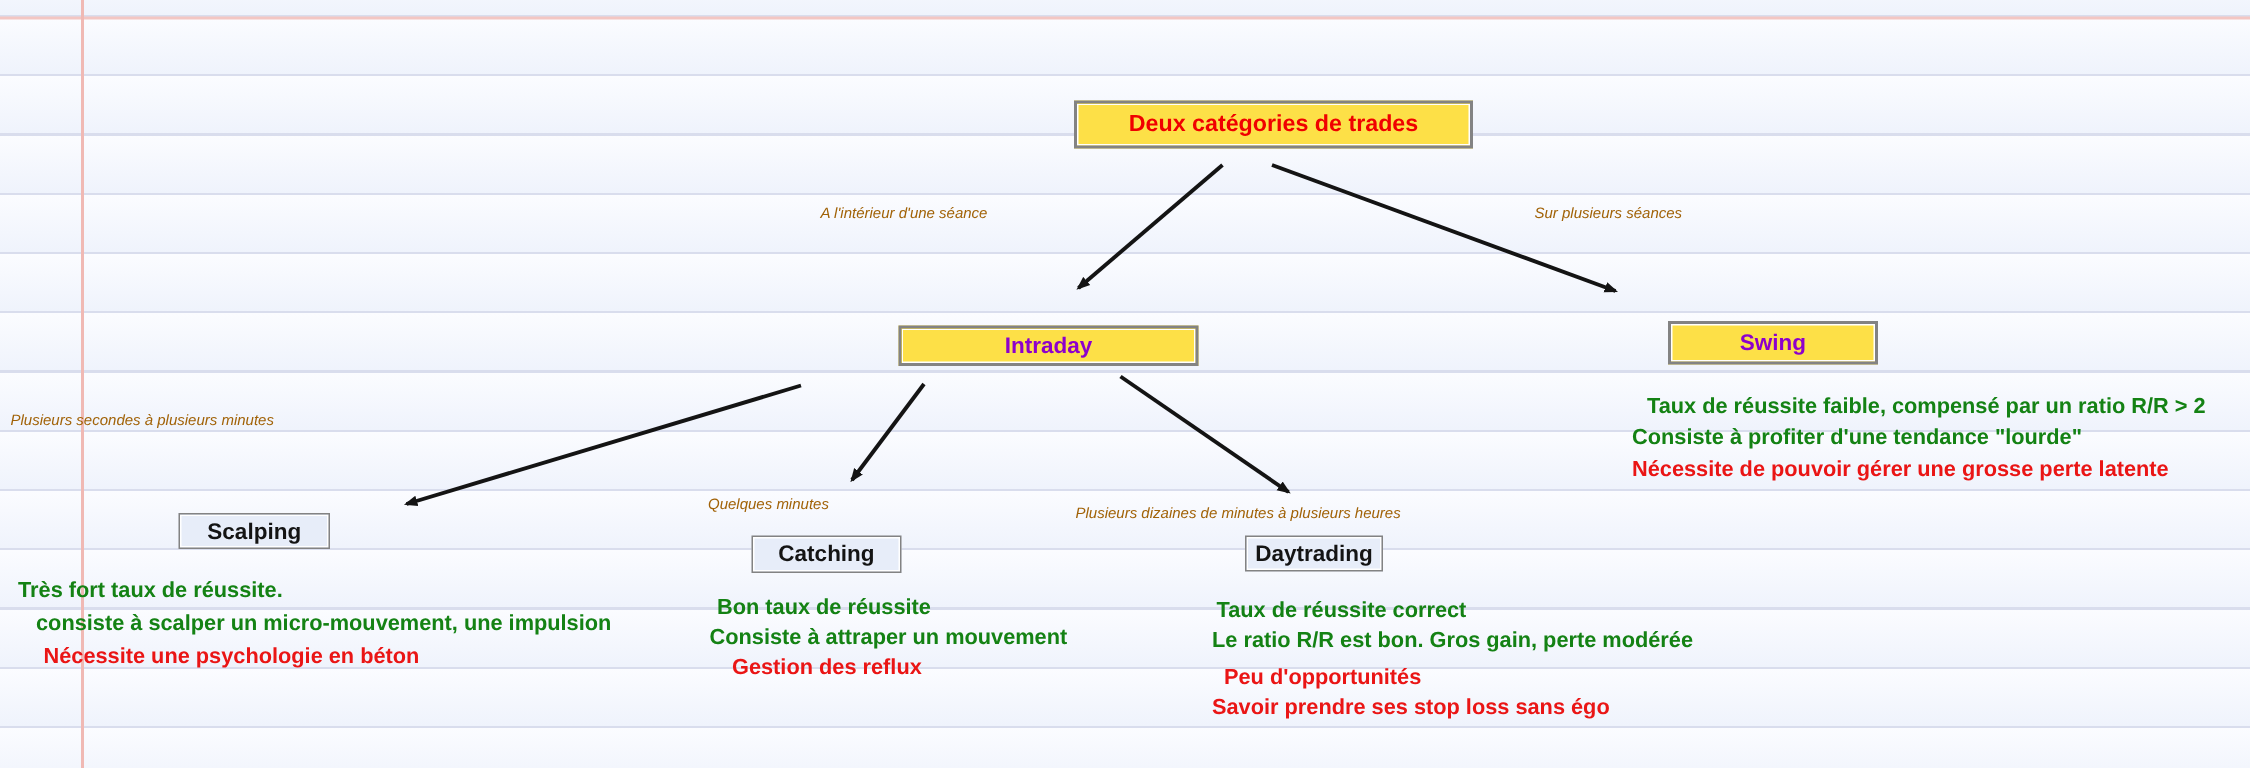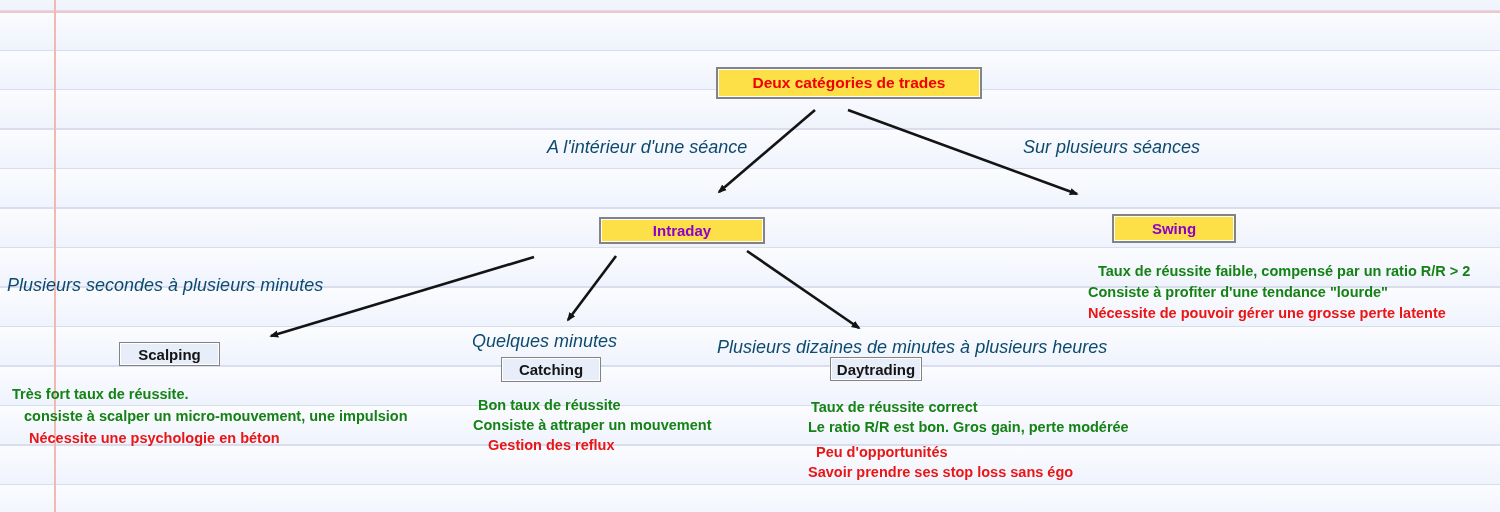--- a/index.html
+++ b/index.html
@@ -24,21 +24,21 @@
     background:#fde047;border:2px solid #838383;box-sizing:border-box;
     box-shadow:inset 0 0 0 1px #ffffff;
     font-weight:bold;font-size:15px;white-space:nowrap;
   }
   .node.small{border-width:1.5px;background:#e7edf9;}
   .t-root{color:#f00000;font-size:15.5px;}
   .t-purple{color:#8d00cc;}
   .t-black{color:#141414;}
 
   .edge-label{
-    position:absolute;color:#0c4a6e;font-style:italic;font-size:18px;white-space:nowrap;
+    position:absolute;color:#a16207;font-style:italic;font-size:10px;white-space:nowrap;
   }
   .notes{position:absolute;font-weight:bold;font-size:14.5px;white-space:nowrap;}
   .notes .ln{line-height:20px;}
   .notes.sw .ln{line-height:21px;}
   .notes.sc .ln{line-height:22px;}
   .pro{color:#148214;}
   .con{color:#ea1515;}
 </style>
 </head>
 <body>
@@ -59,25 +59,25 @@
     <line x1="848" y1="110" x2="1077" y2="194" stroke="#141414" stroke-width="2.6" marker-end="url(#ah)"></line>
     <line x1="534" y1="257" x2="271" y2="336" stroke="#141414" stroke-width="2.6" marker-end="url(#ah)"></line>
     <line x1="616" y1="256" x2="568" y2="320" stroke="#141414" stroke-width="2.6" marker-end="url(#ah)"></line>
     <line x1="747" y1="251" x2="859" y2="328" stroke="#141414" stroke-width="2.6" marker-end="url(#ah)"></line>
   </svg>
 
   <div class="node" style="left:716px;top:67px;width:266px;height:32px;">
     <span class="t-root">Deux catégories de trades</span>
   </div>
 
-  <div class="node" style="left:599px;top:217px;width:166px;height:27px;">
+  <div class="node" style="left:599px;top:217px;width:200px;height:27px;">
     <span class="t-purple">Intraday</span>
   </div>
 
-  <div class="node" style="left:1112px;top:214px;width:124px;height:29px;">
+  <div class="node" style="left:1112px;top:214px;width:140px;height:29px;">
     <span class="t-purple">Swing</span>
   </div>
 
   <div class="node small" style="left:103px;top:342px;width:101px;height:24px;margin-left:16px;">
     <span class="t-black">Scalping</span>
   </div>
 
   <div class="node small" style="left:501px;top:357px;width:100px;height:25px;">
     <span class="t-black">Catching</span>
   </div>

